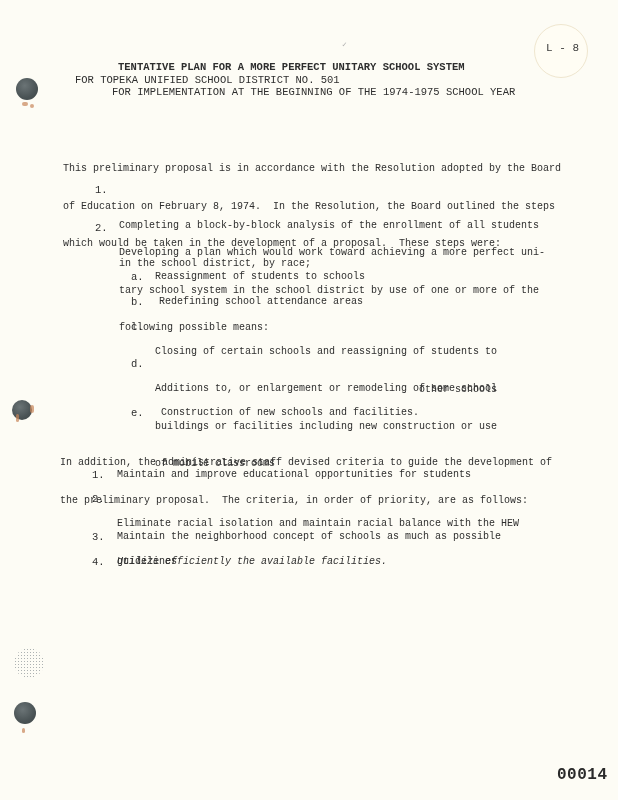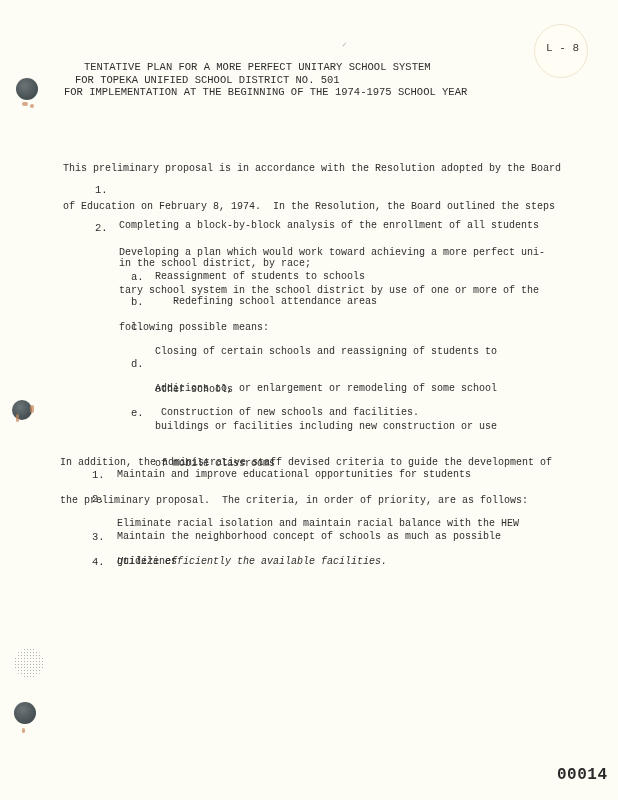--- a/index.html
+++ b/index.html
@@ -72,23 +72,23 @@
     left: 0; top: 61px;
     width: 618px;
     font-size: 10.5px;
     line-height: 12.5px;
     color: #2e2e2e;
   }
   .title-line {
     white-space: pre;
     position: relative;
   }
-  .t1 { padding-left: 84px; }
+  .t1 { padding-left: 118px; font-weight: bold; }
   .t2 { padding-left: 75px; }
-  .t3 { padding-left: 64px; }
+  .t3 { padding-left: 112px; }
 
   .text {
     position: absolute;
     font-size: 10px;
     line-height: 12.5px;
     color: #2e2e2e;
     white-space: pre;
   }
   .para-intro { left: 63px; top: 138px; }
   .num { position: absolute; font-size: 10.5px; line-height: 12.5px; color: #2e2e2e; white-space: pre; }
@@ -123,20 +123,21 @@
 
   <div class="title-block">
     <div class="title-line t1">TENTATIVE PLAN FOR A MORE PERFECT UNITARY SCHOOL SYSTEM</div>
     <div class="title-line t2">FOR TOPEKA UNIFIED SCHOOL DISTRICT NO. 501</div>
     <div class="title-line t3">FOR IMPLEMENTATION AT THE BEGINNING OF THE 1974-1975 SCHOOL YEAR</div>
   </div>
 
   <div class="text para-intro">
     <div>This preliminary proposal is in accordance with the Resolution adopted by the Board</div>
     <div>of Education on February 8, 1974.  In the Resolution, the Board outlined the steps</div>
+    <div>which would be taken in the development of a proposal.  These steps were:</div>
   </div>
 
   <div>
     <div>
       <div class="num" style="left:95px;top:184px;">1.</div>
       <div class="text" style="left:119px;top:195px;">
         <div>Completing a block-by-block analysis of the enrollment of all students</div>
         <div>in the school district, by race;</div>
       </div>
     </div>
@@ -150,25 +151,25 @@
     </div>
   </div>
 
   <div>
     <div>
       <div class="num" style="left:131px;top:271px;">a.</div>
       <div class="text" style="left:155px;top:271px;">Reassignment of students to schools</div>
     </div>
     <div>
       <div class="num" style="left:131px;top:296px;">b.</div>
-      <div class="text" style="left:155px;top:296px;padding-left:18px;">Redefining school attendance areas</div>
+      <div class="text" style="left:141px;top:296px;padding-left:18px;">Redefining school attendance areas</div>
     </div>
     <div>
       <div class="num" style="left:131px;top:321px;">c.</div>
-      <div class="text" style="left:155px;top:321px;">
+      <div class="text" style="left:155px;top:321px;text-align:right;">
         <div>Closing of certain schools and reassigning of students to</div>
         <div>other schools</div>
       </div>
     </div>
     <div>
       <div class="num" style="left:131px;top:358px;">d.</div>
       <div class="text" style="left:155px;top:358px;">
         <div>Additions to, or enlargement or remodeling of some school</div>
         <div>buildings or facilities including new construction or use</div>
         <div>of mobile classrooms</div>

